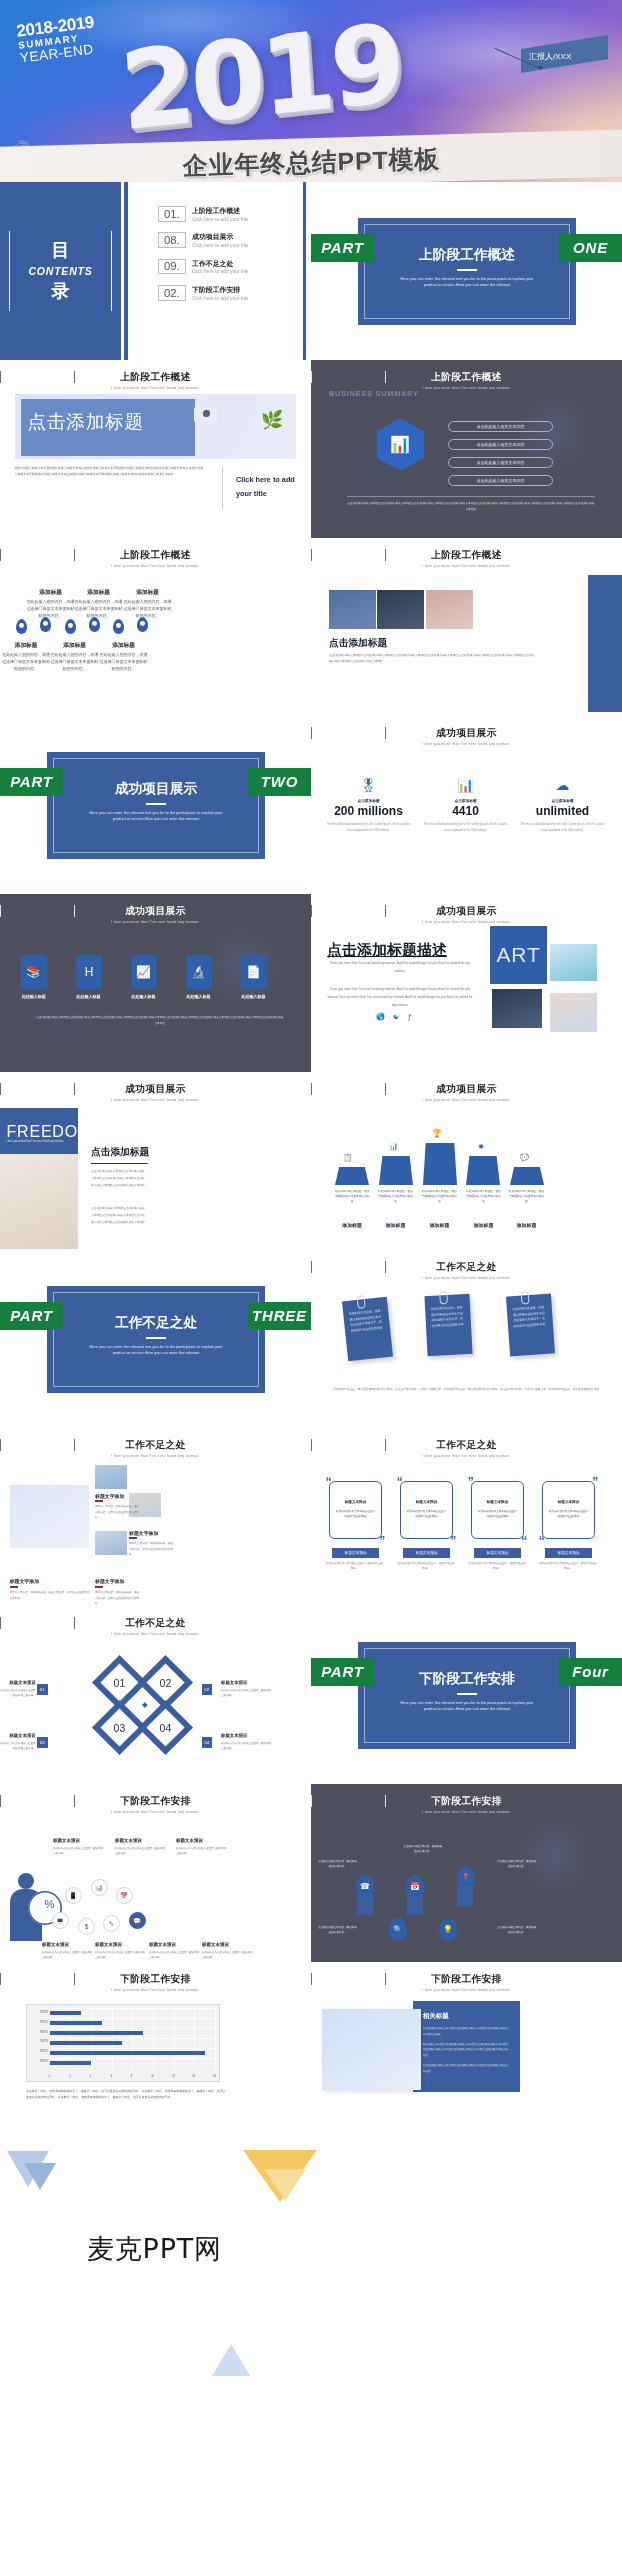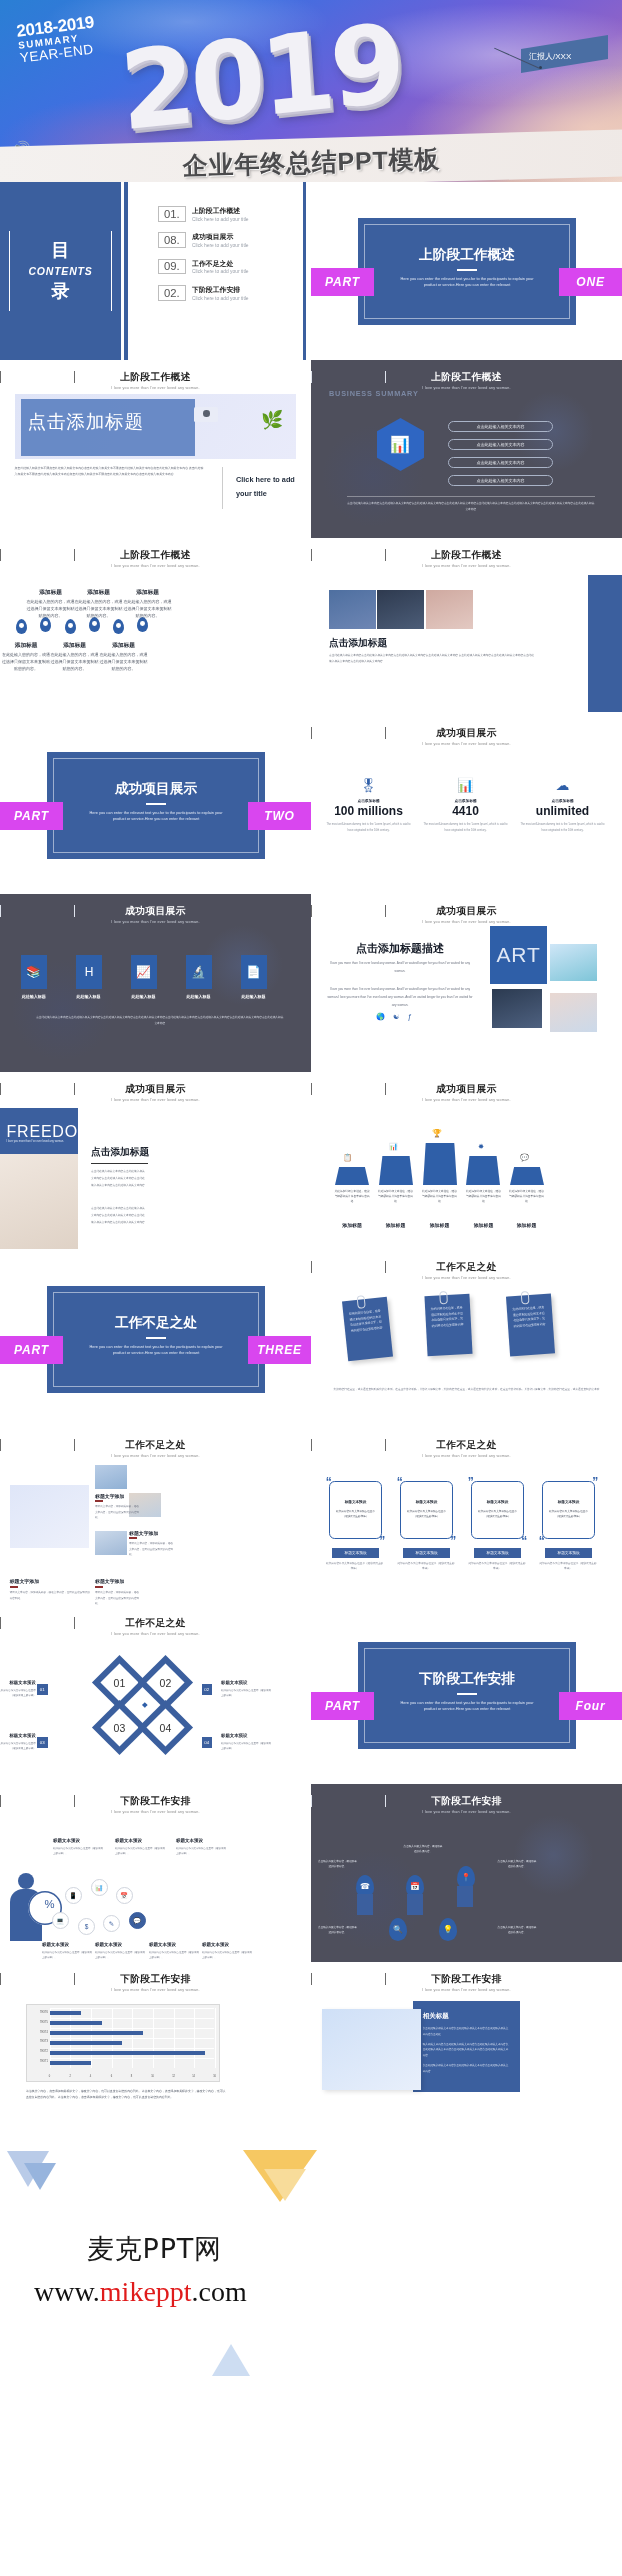--- a/index.html
+++ b/index.html
@@ -69,22 +69,22 @@
   .toc-txt .t { font-size:6.9px; font-weight:bold; color:#222;}
   .toc-txt .s { font-size:4.9px; color:#9aa0aa; margin-top:0.8px;}
   .toc-edge { position:absolute; right:4.9px; top:0; width:3.2px; height:178px; background:#3b5f9e; }
 
   
   .part-main { position:absolute; left:47px; top:36px; width:218px; height:107px; background:#3b5f9e; }
   .part-main:after { content:""; position:absolute; inset:5.7px; border:0.8px solid rgba(255,255,255,.5); }
   .part-main .pt { position:relative; text-align:center; color:#fff; padding-top:27.5px; font-size:13.7px; font-weight:bold;}
   .part-main .dash { position:relative; width:19.4px;height:1.6px;background:#fff;margin:5.7px auto 4.9px;}
   .part-main .pd { position:relative; text-align:center; color:#e3eaf6; font-size:3.9px; line-height:1.65; padding:0 36px;}
-  .part-chip { position:absolute; top:86px; height:27.5px; background:#d946ef; color:#fff;
-      display:flex; align-items:center; justify-content:center; font-size:12px; font-weight:bold; font-style:italic; letter-spacing:0.8px;}
+  .part-chip { position:absolute; top:52px; height:27.5px; background:#15803d; color:#fff;
+      display:flex; align-items:center; justify-content:center; font-size:15px; font-weight:bold; font-style:italic; letter-spacing:0.8px;}
   .part-chip.l { left:0; width:63px; } .part-chip.r { right:0; width:63px; }
 
   
   .s3-img { position:absolute; left:14.6px; top:34px; width:281px; height:65px;
       background:linear-gradient(120deg,#dfe4f7,#e9ebfa); }
   .s3-inner { position:absolute; left:21px; top:39px; width:174px; height:57px; background:#5b7fc0; opacity:.9;}
   .s3-plant { position:absolute; right:27.5px; top:49px; font-size:18px; color:#2f4fa3; }
   .s3-av { position:absolute; left:194px; top:47px; width:24px;height:14.6px;background:#e9ecf7;border-radius:1.6px;}
   .s3-av:after{content:"";position:absolute;left:9px;top:3.2px;width:6.5px;height:6.5px;border-radius:50%;background:#59606e;}
   .s3-overlay-title { position:absolute; left:27.5px; top:49px; font-size:18.6px; color:#fff; font-weight:normal; letter-spacing:0.8px;}
@@ -131,21 +131,21 @@
   .stat .desc { font-size:2.7px; color:#8b919c; line-height:2.5; margin-top:3.2px;}
 
   
   .ic-card { position:absolute; top:61px; width:26px; height:34px; background:#2f5fa8;
      display:flex; align-items:center; justify-content:center; color:#fff; font-size:12px;}
   .ic-lbl { position:absolute; top:100px; width:45px; text-align:center; font-size:4px; color:#fff; font-weight:bold;}
 
   
   .art-box { position:absolute; left:179px; top:32px; width:57px; height:58px; background:#2f5fa8;
       color:#dfe7f5; font-size:21px; display:flex; align-items:center; justify-content:center; letter-spacing:0.8px;}
-  .art-t { position:absolute; left:16px; top:47px; width:146px; text-align:center; font-size:11px; font-weight:bold; color:#161c28;}
+  .art-t { position:absolute; left:16px; top:47px; width:146px; text-align:left; font-size:15px; font-weight:bold; color:#161c28;text-decoration:underline;}
   .art-b { position:absolute; left:16px; top:65px; width:146px; text-align:center; font-size:3.1px; color:#6d7380; line-height:2.6;}
   .art-soc { position:absolute; left:65px; top:118px; display:flex; gap:8px; color:#2f5fa8; font-size:7.3px;}
   .art-ph { position:absolute; }
 
   
   .fr-blue { position:absolute; left:0; top:36px; width:78px; height:47px; background:#3b5f9e; color:#fff;}
   .fr-blue .w { position:absolute; left:6.5px; top:14.6px; font-size:16px; letter-spacing:0.8px;}
   .fr-blue .s { position:absolute; left:6.5px; top:32px; font-size:2.7px; color:#d7e0ef;}
   .fr-photo { position:absolute; left:0; top:82px; width:78px; height:95px; background:linear-gradient(160deg,#f0e7df,#dfd2c6);}
   .fr-t { position:absolute; left:91px; top:74px; font-size:9.7px; font-weight:bold; color:#1b212c;}
@@ -406,21 +406,21 @@
   <div class="slide">
     <div class="sec-head">
       <div class="bar l"></div>
       <div class="zh">成功项目展示</div>
       <div class="en">I love you more than I've ever loved any woman.</div>
       <div class="bar r"></div>
     </div>
     <div class="stat" style="left:13px">
       <div class="ic">🎖</div>
       <div class="lbl">点击添加标题</div>
-      <div class="big">100 millions</div>
+      <div class="big">200 millions</div>
       <div class="desc">The most well-known dummy text is the 'Lorem Ipsum', which is said to have originated in the 16th century.</div>
     </div>
     <div class="stat" style="left:110px">
       <div class="ic">📊</div>
       <div class="lbl">点击添加标题</div>
       <div class="big">4410</div>
       <div class="desc">The most well-known dummy text is the 'Lorem Ipsum', which is said to have originated in the 16th century.</div>
     </div>
     <div class="stat" style="left:207px">
       <div class="ic">☁</div>
@@ -808,15 +808,14 @@
   </div>
 </div>
 
 <div class="brand">
   <div style="position:absolute;left:6.5px;top:11.3px;width:0;height:0;border-left:21px solid transparent;border-right:21px solid transparent;border-top:36px solid #b9cbe8"></div>
   <div style="position:absolute;left:24px;top:22.6px;width:0;height:0;border-left:16px solid transparent;border-right:16px solid transparent;border-top:27.5px solid #97b4dd"></div>
   <div style="position:absolute;left:243px;top:9.7px;width:0;height:0;border-left:37px solid transparent;border-right:37px solid transparent;border-top:52px solid #f6c862"></div>
   <div style="position:absolute;left:264px;top:29px;width:0;height:0;border-left:21px solid transparent;border-right:21px solid transparent;border-top:32px solid #f8dc9a"></div>
   <div style="position:absolute;left:212px;bottom:-21px;width:0;height:0;border-left:19.4px solid transparent;border-right:19.4px solid transparent;border-bottom:32px solid #cdddf2"></div>
   <div class="brand-zh">麦克PPT网</div>
-  <div class="brand-url"><span>www.</span><span class="red">mikeppt</span><span>.com</span></div>
 </div>
 
 
 </body></html>

